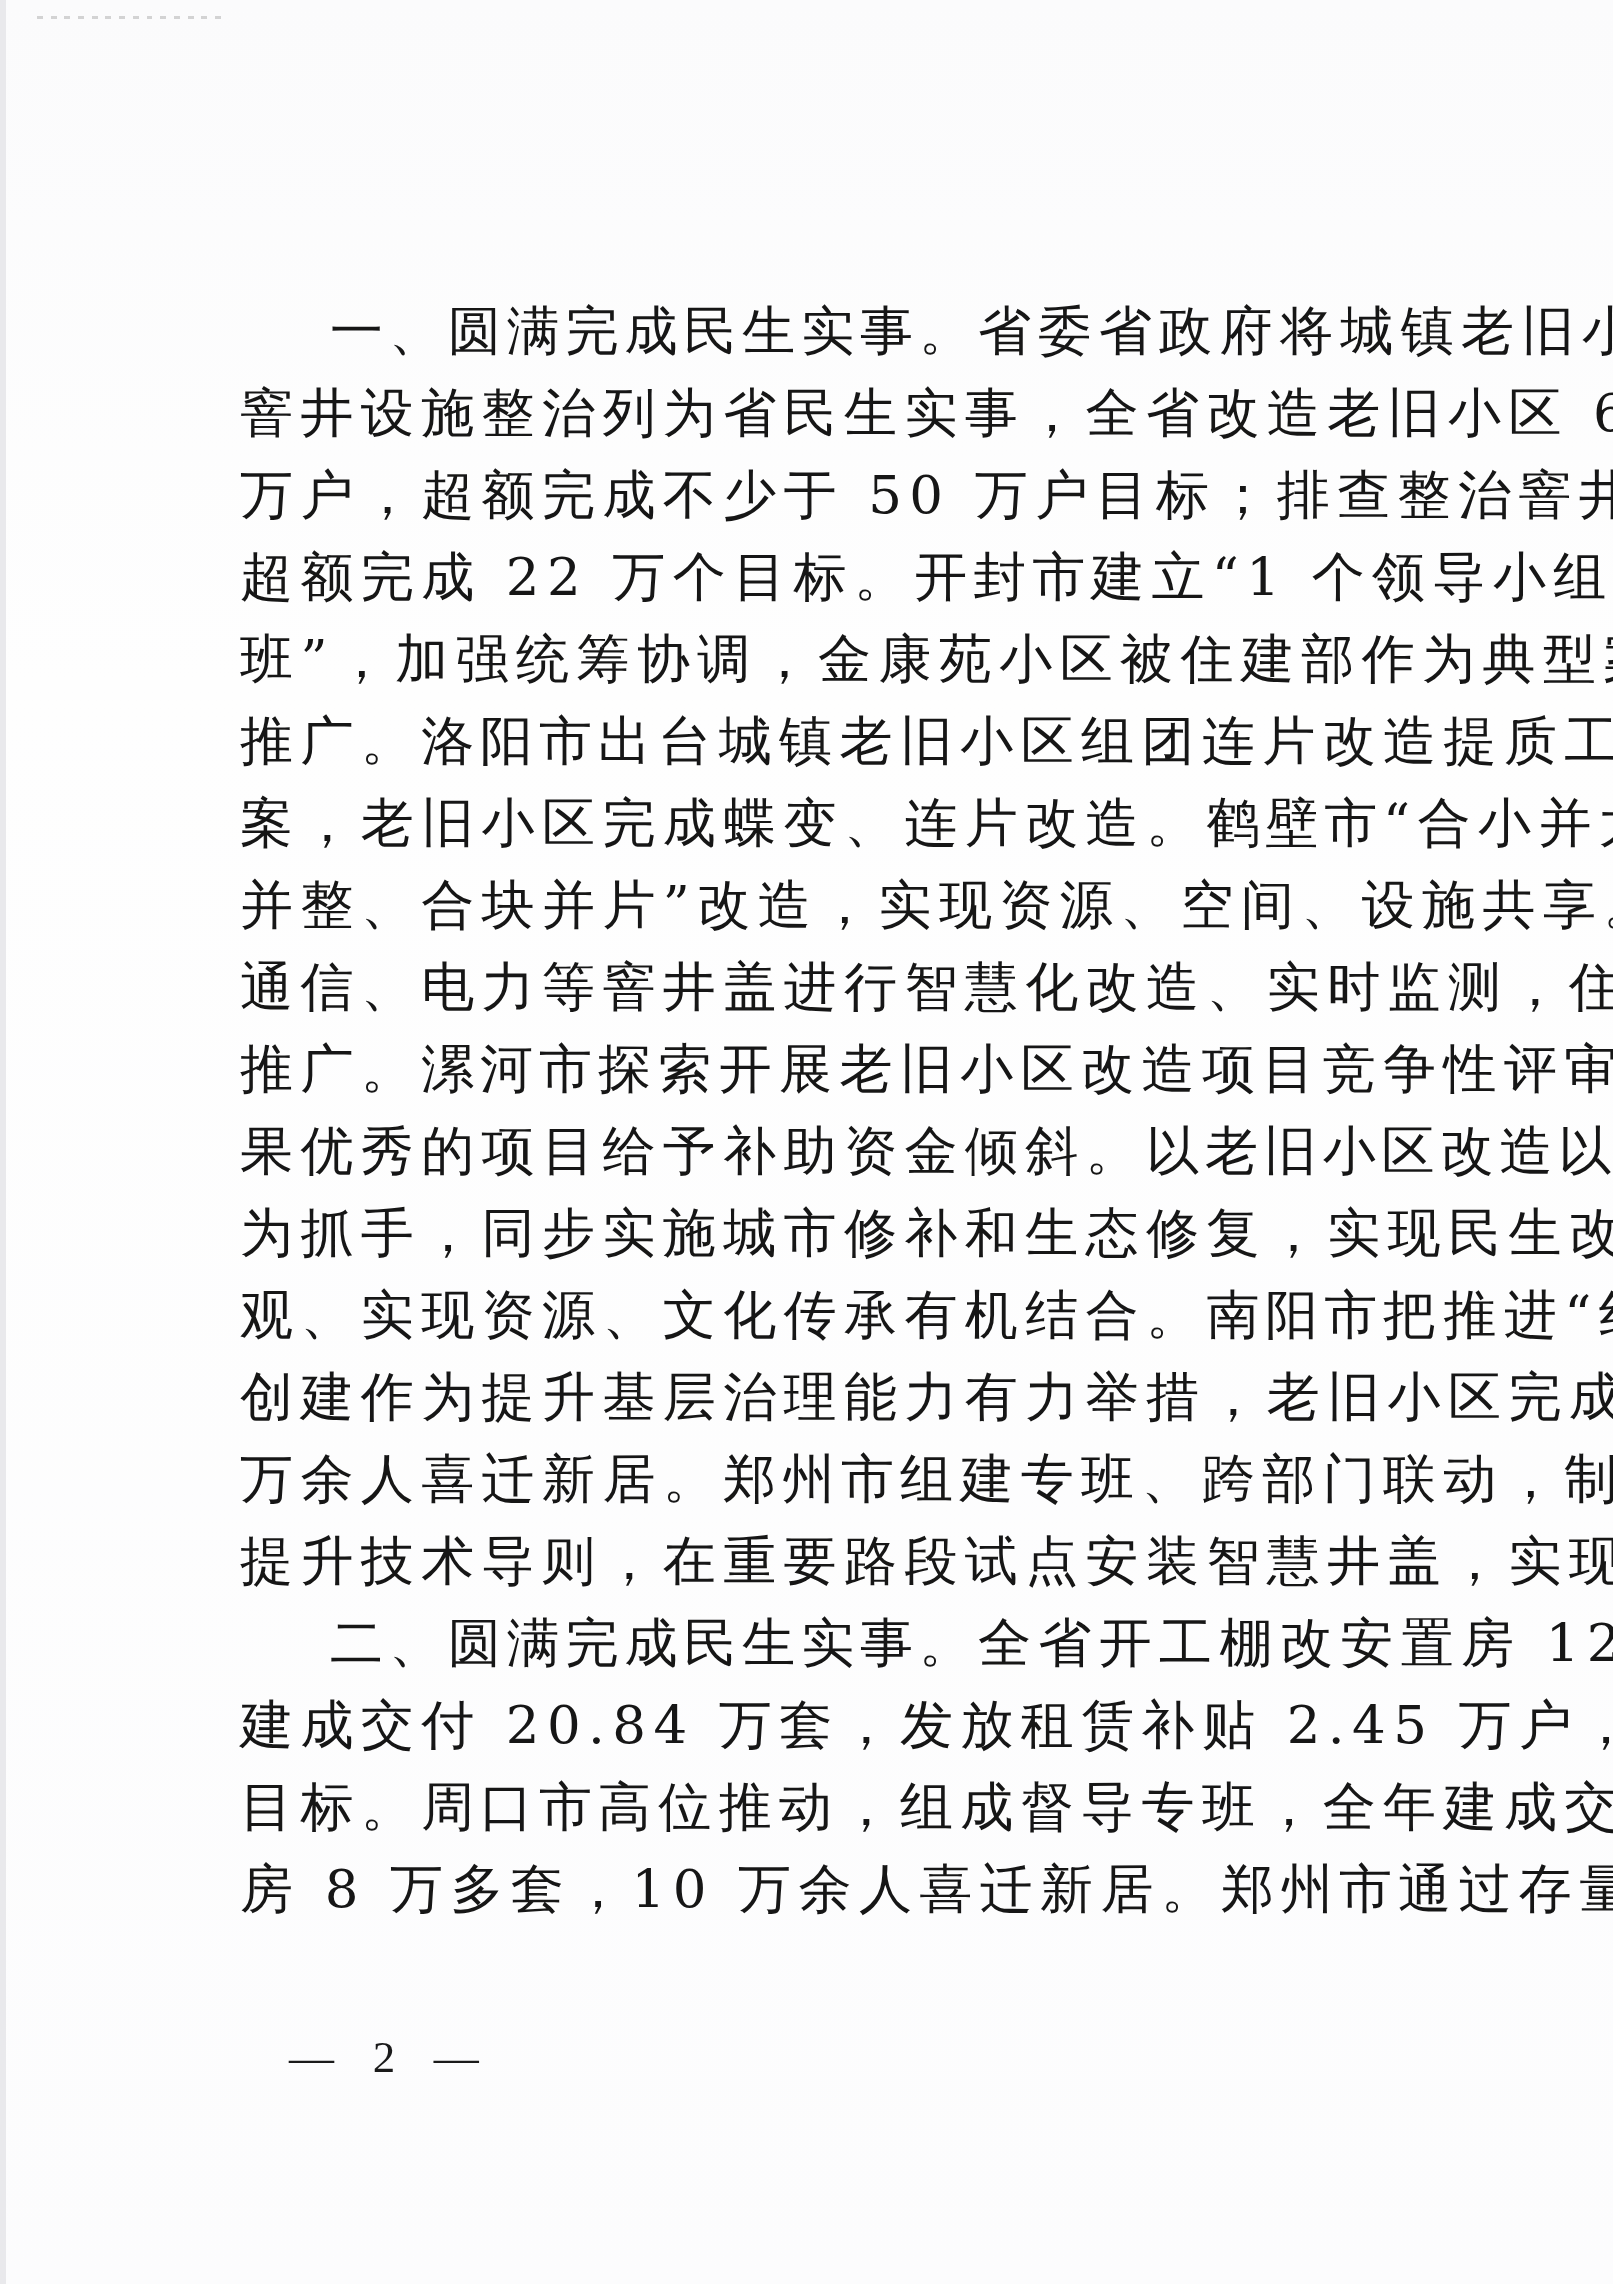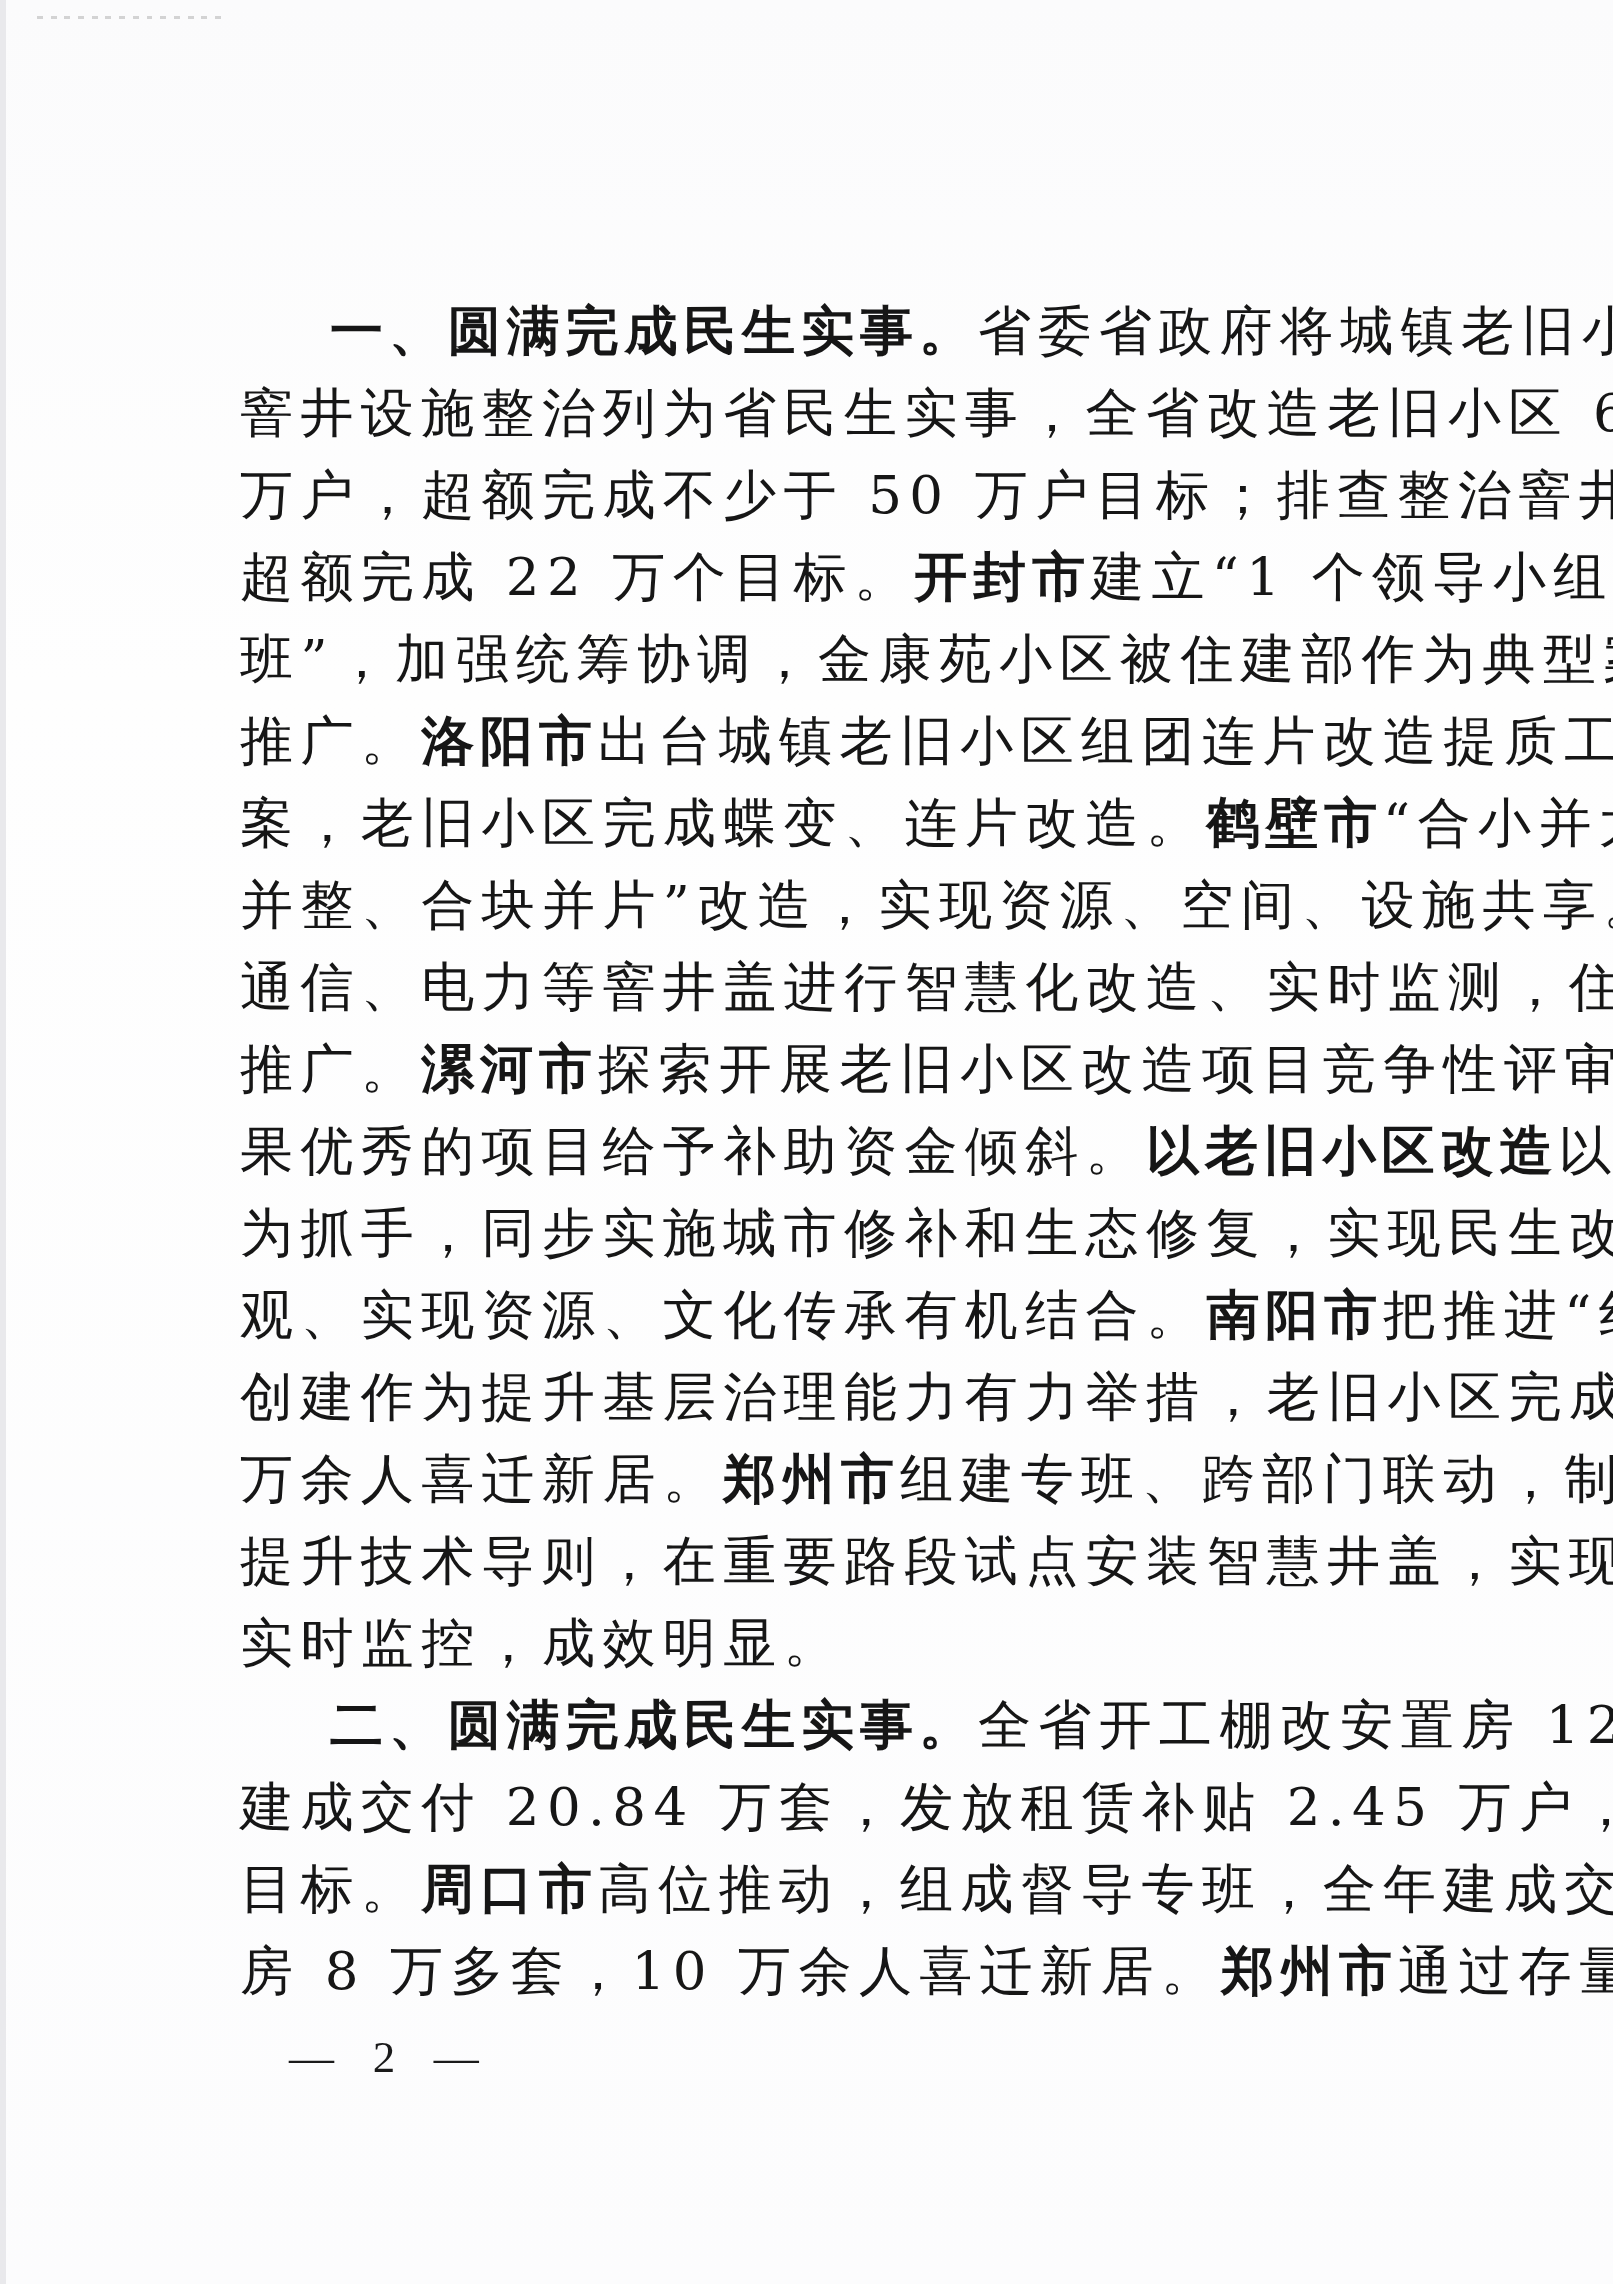--- a/index.html
+++ b/index.html
@@ -35,21 +35,21 @@
     line-height: 82px;
     font-size: 53px;
     white-space: nowrap;
     letter-spacing: 7.4px;
     display: flex;
     justify-content: space-between;
   }
   .line.last { justify-content: flex-start; }
   .line.indent { padding-left: 90px; }
   .seg { display: inline; }
-  .b { font-weight: bold; font-family: "DejaVu Sans", "Liberation Sans", sans-serif; letter-spacing: 5.9px; }
+  .b { font-weight: normal; font-family: "DejaVu Sans", "Liberation Sans", sans-serif; letter-spacing: 5.9px; }
   .line-inner { display: block; width: 100%; text-align: justify; text-align-last: justify; }
   .line.last .line-inner { text-align-last: left; }
   .page-number {
     position: absolute;
     left: 289px;
     top: 2031px;
     font-size: 45px;
     letter-spacing: 13.7px;
     font-family: "Liberation Serif", serif;
     color: #1a1a1a;
@@ -104,23 +104,20 @@
       </div>
       <div class="line">
         <span class="line-inner"><span class="seg">创建作为提升基层治理能力有力举措，老旧小区完成蝶变，物业</span></span>
       </div>
       <div class="line">
         <span class="line-inner"><span class="seg">万余人喜迁新居。</span><span class="seg b">郑州市</span><span class="seg">组建专班、跨部门联动，制定窨井盖治理</span></span>
       </div>
       <div class="line">
         <span class="line-inner"><span class="seg">提升技术导则，在重要路段试点安装智慧井盖，实现状态感知和</span></span>
       </div>
-      <div class="line last">
-        <span class="line-inner"><span class="seg">实时监控，成效明显。</span></span>
-      </div>
       <div class="line indent">
         <span class="line-inner"><span class="seg b">二、圆满完成民生实事。</span><span class="seg">全省开工棚改安置房 12.35 万套，</span></span>
       </div>
       <div class="line">
         <span class="line-inner"><span class="seg">建成交付 20.84 万套，发放租赁补贴 2.45 万户，均超额完成年度</span></span>
       </div>
       <div class="line">
         <span class="line-inner"><span class="seg">目标。</span><span class="seg b">周口市</span><span class="seg">高位推动，组成督导专班，全年建成交付棚改安置</span></span>
       </div>
       <div class="line">

